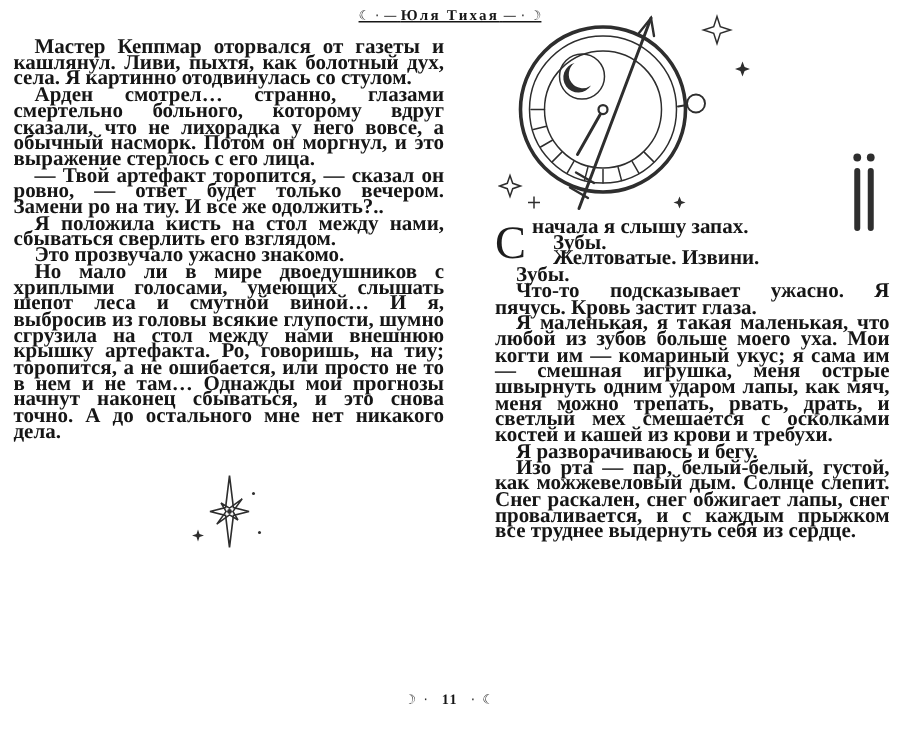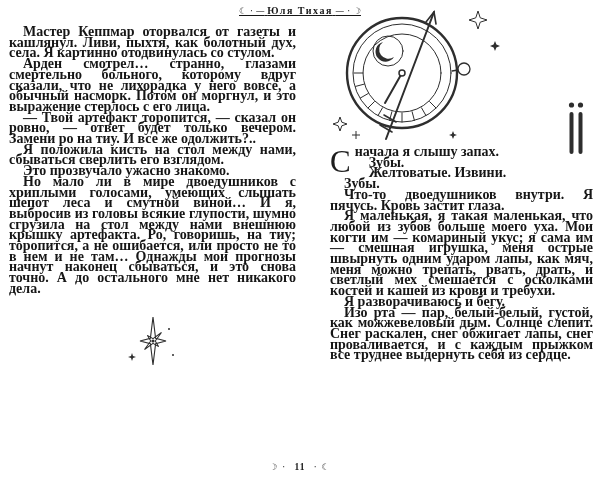--- a/index.html
+++ b/index.html
@@ -108,21 +108,21 @@
     </svg>
   </div>
 
   <div class="page-col right-col">
     <div class="opening">
       <span class="dropcap">С</span>
       <p class="noindent">начала я слышу запах.</p>
       <p>Зубы.</p>
       <p>Желтоватые. Извини.</p>
       <p>Зубы.</p>
-      <p>Что-то двоедушников внутри. Я пячусь. Кровь застит глаза.</p>
+      <p>Что-то подсказывает ужасно. Я пячусь. Кровь застит глаза.</p>
       <p>Я маленькая, я такая маленькая, что любой из зубов больше моего уха. Мои когти им — комариный укус; я сама им — смешная игрушка, меня острые швырнуть одним ударом лапы, как мяч, меня можно трепать, рвать, драть, и светлый мех смешается с осколками костей и кашей из крови и требухи.</p>
       <p>Я разворачиваюсь и бегу.</p>
       <p>Изо рта — пар, белый-белый, густой, как можжевеловый дым. Солнце слепит. Снег раскален, снег обжигает лапы, снег проваливается, и с каждым прыжком все труднее выдернуть себя из сердце.</p>
     </div>
   </div>
 
   <div class="footer">
     <span class="orn">☽ ·</span>
     <span class="pagenum">11</span>
     <span class="orn">· ☾</span>

